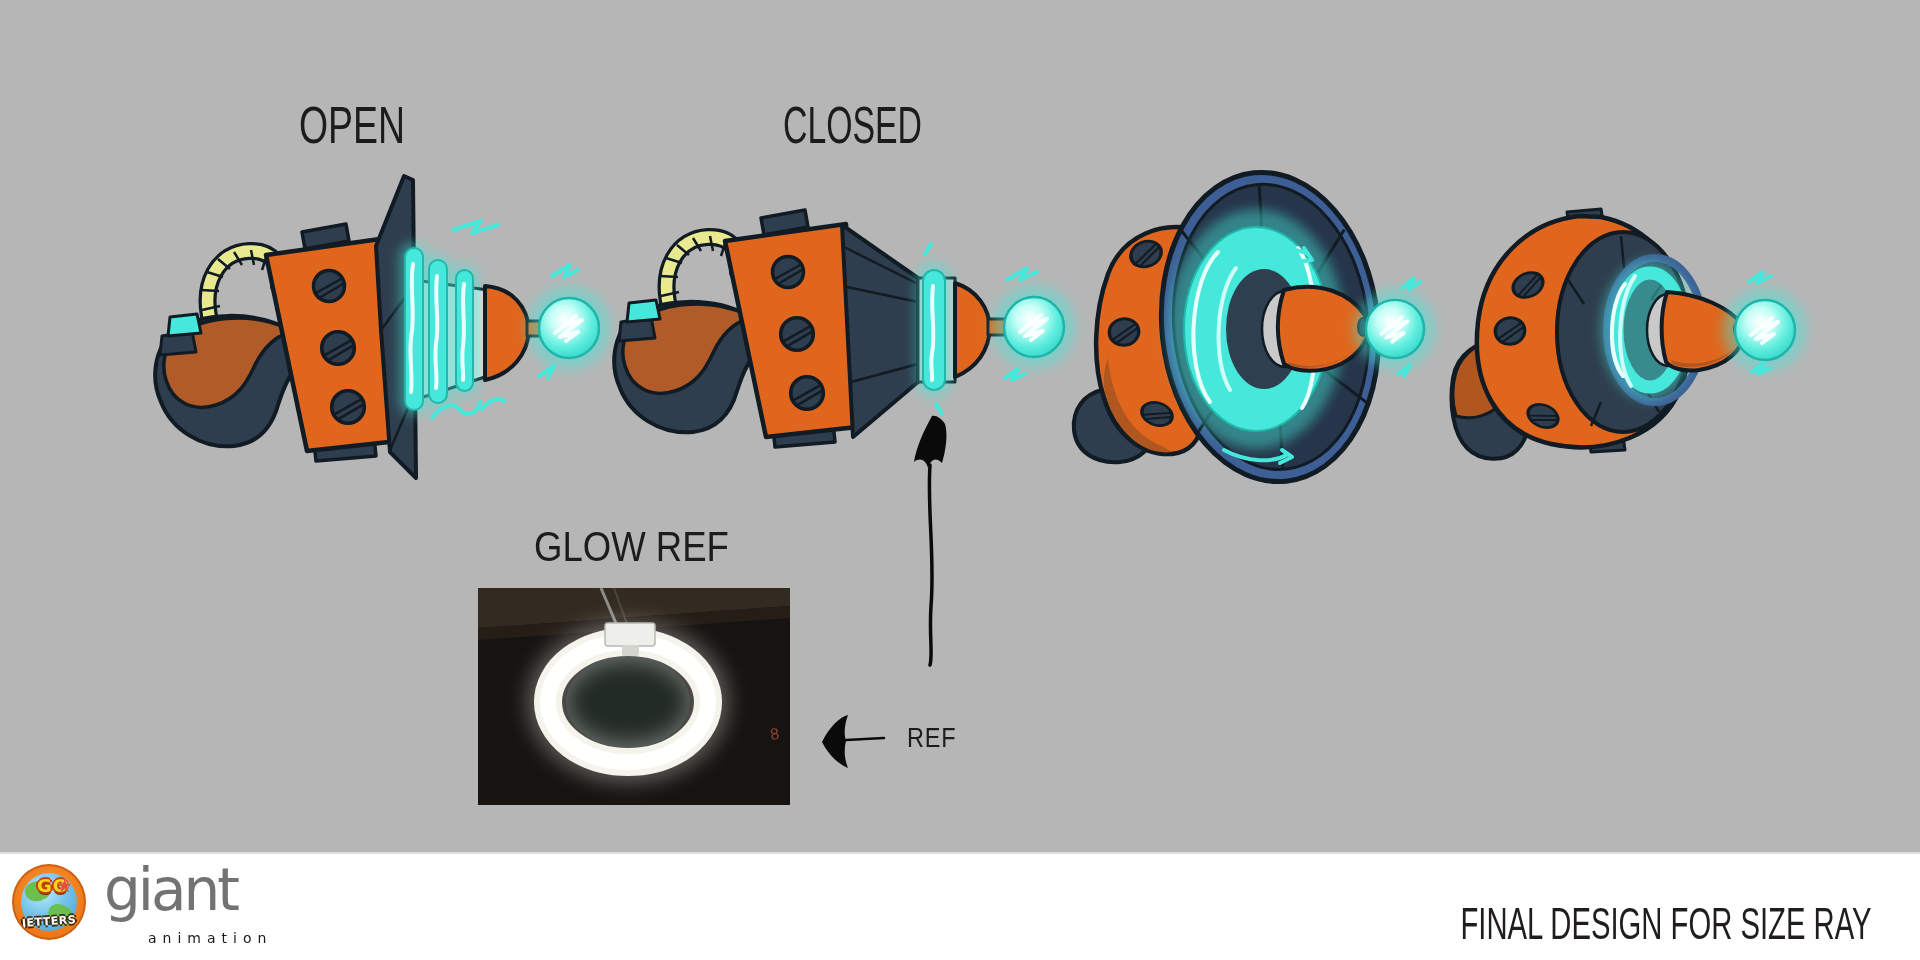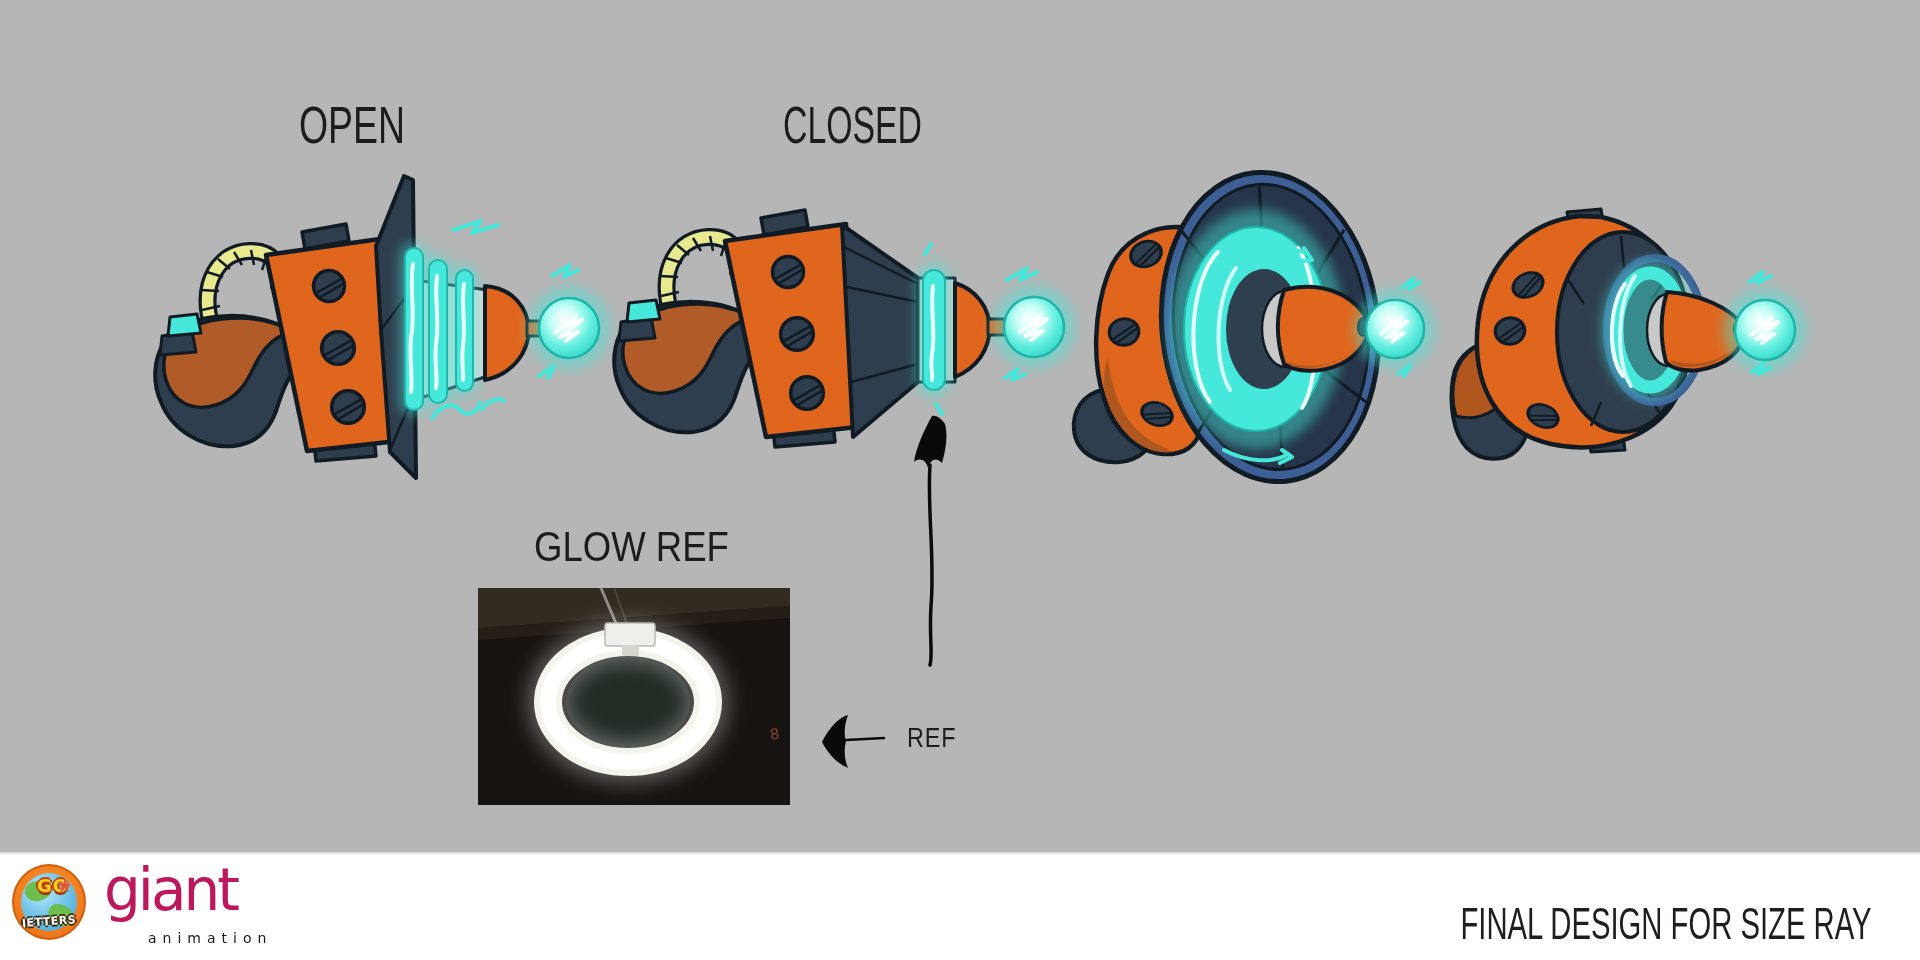--- a/index.html
+++ b/index.html
@@ -50,21 +50,21 @@
     font-size:18px;line-height:1;color:#ffd21c;letter-spacing:1px;
     text-shadow:-2px 0 0 #c2410c,2px 0 0 #c2410c,0 -2px 0 #c2410c,0 2px 0 #c2410c,0 3px 0 #7a2d08}
   .gj-star{position:absolute;left:43px;top:9px;font-size:17px;color:#e8512a;
     text-shadow:0 0 2px #ffffff,0 1px 0 #7a2d08}
   .gj-jetters{position:absolute;left:50%;bottom:11px;transform:translateX(-50%) rotate(-4deg);
     font-family:"DejaVu Sans",sans-serif;font-weight:bold;font-size:11px;line-height:1;color:#ffffff;
     letter-spacing:.5px;white-space:nowrap;
     text-shadow:-2px 0 0 #3c2c12,2px 0 0 #3c2c12,0 -2px 0 #3c2c12,0 2px 0 #3c2c12}
   .giant-logo{position:absolute;left:104px;top:0}
   .giant-name{font-family:"DejaVu Sans",sans-serif;font-size:58px;line-height:1.25;
-    letter-spacing:-3px;color:#be185d}
+    letter-spacing:-3px;color:#737373}
   .giant-sub{position:absolute;left:44px;top:76px;font-family:"DejaVu Sans",sans-serif;
     font-size:14px;letter-spacing:6px;color:#1a1a1a;white-space:nowrap}
 </style>
 </head>
 <body>
 
 <div class="canvas">
 
   <svg width="0" height="0" class="abs" aria-hidden="true">
     <defs>

